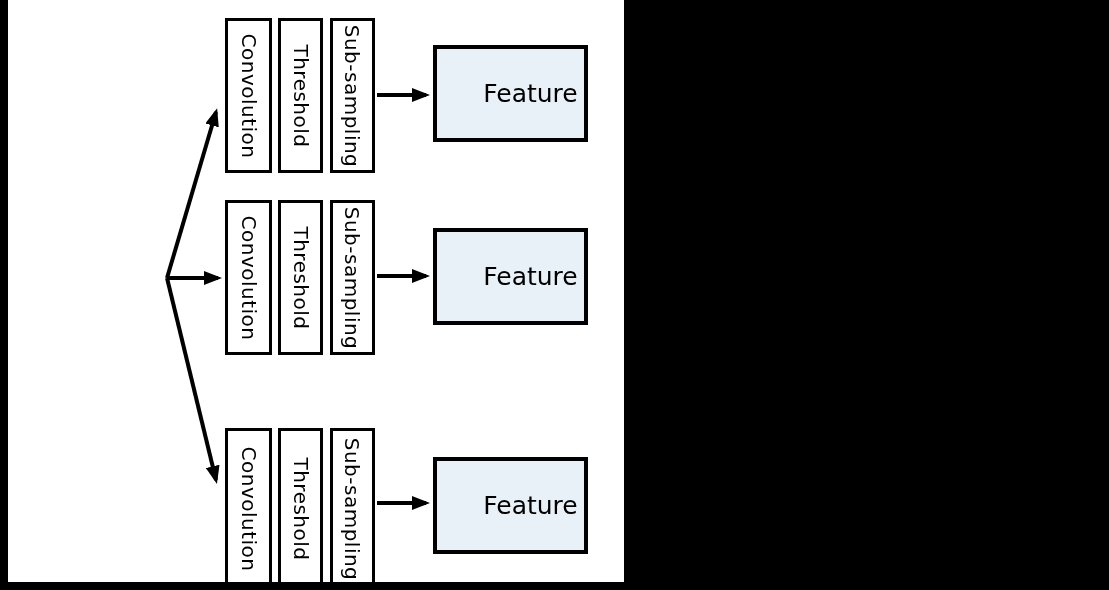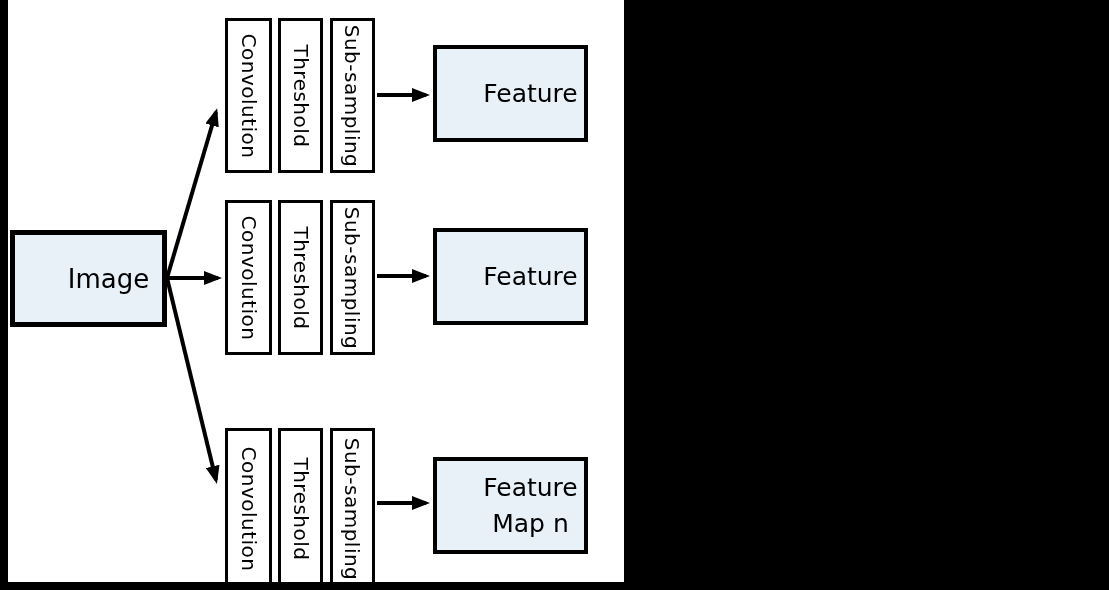--- a/index.html
+++ b/index.html
@@ -103,23 +103,20 @@
     background: #000;
     z-index: 6;
   }
 </style>
 </head>
 <body>
 
 <div id="stage">
   <div class="panel"></div>
 
-  <div class="node" id="image-box">
-    <span>Image</span>
-  </div>
 
   <div class="stage-box col-conv row-1">
     <span class="vtext">Convolution</span>
   </div>
   <div class="stage-box col-thr row-1">
     <span class="vtext">Threshold</span>
   </div>
   <div class="stage-box col-sub row-1">
     <span class="vtext">Sub-sampling</span>
   </div>
@@ -144,21 +141,20 @@
     <span class="vtext">Convolution</span>
   </div>
   <div class="stage-box col-thr row-3">
     <span class="vtext">Threshold</span>
   </div>
   <div class="stage-box col-sub row-3">
     <span class="vtext">Sub-sampling</span>
   </div>
   <div class="node fm-box" id="fm-box-n">
     <span>Feature</span>
-    <span>Map n</span>
   </div>
 
   <svg id="arrows" width="1109" height="590" viewBox="0 0 1109 590">
     <defs>
       <marker id="ah" markerUnits="userSpaceOnUse" markerWidth="18" markerHeight="14" refX="14" refY="7" orient="auto">
         <path d="M0,0 L18,7 L0,14 Z" fill="#000"></path>
       </marker>
     </defs>
     <path d="M167,278 L216,112" stroke="#000" stroke-width="4" fill="none" marker-end="url(#ah)"></path>
     <path d="M167,278 L218,278" stroke="#000" stroke-width="4" fill="none" marker-end="url(#ah)"></path>

